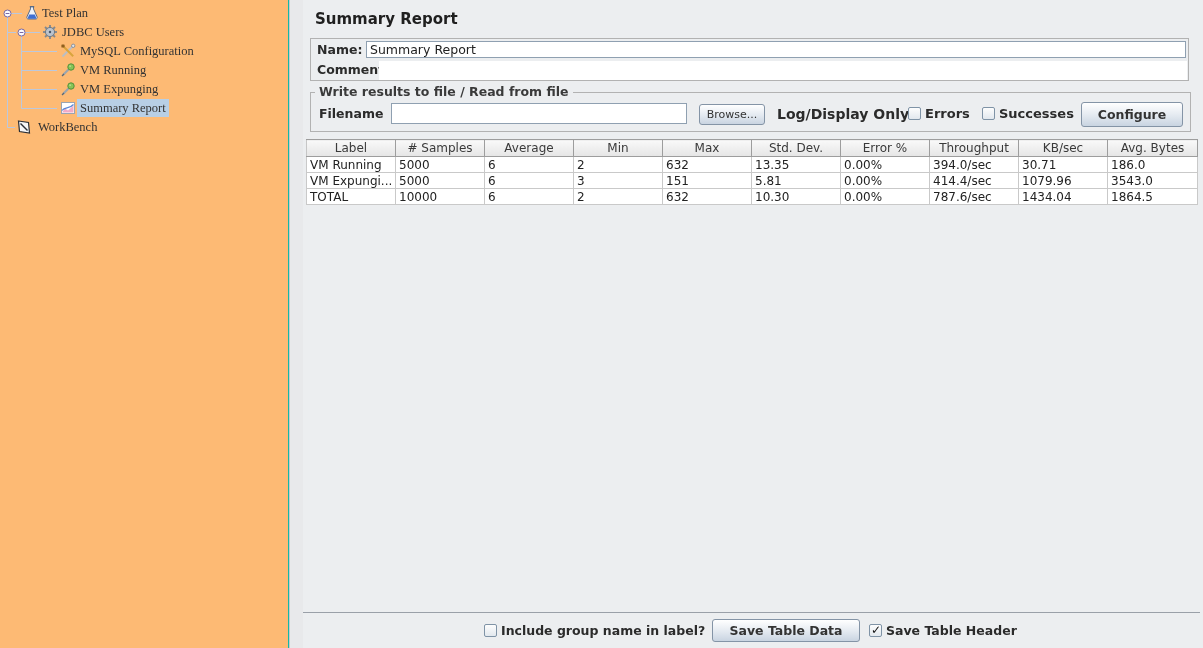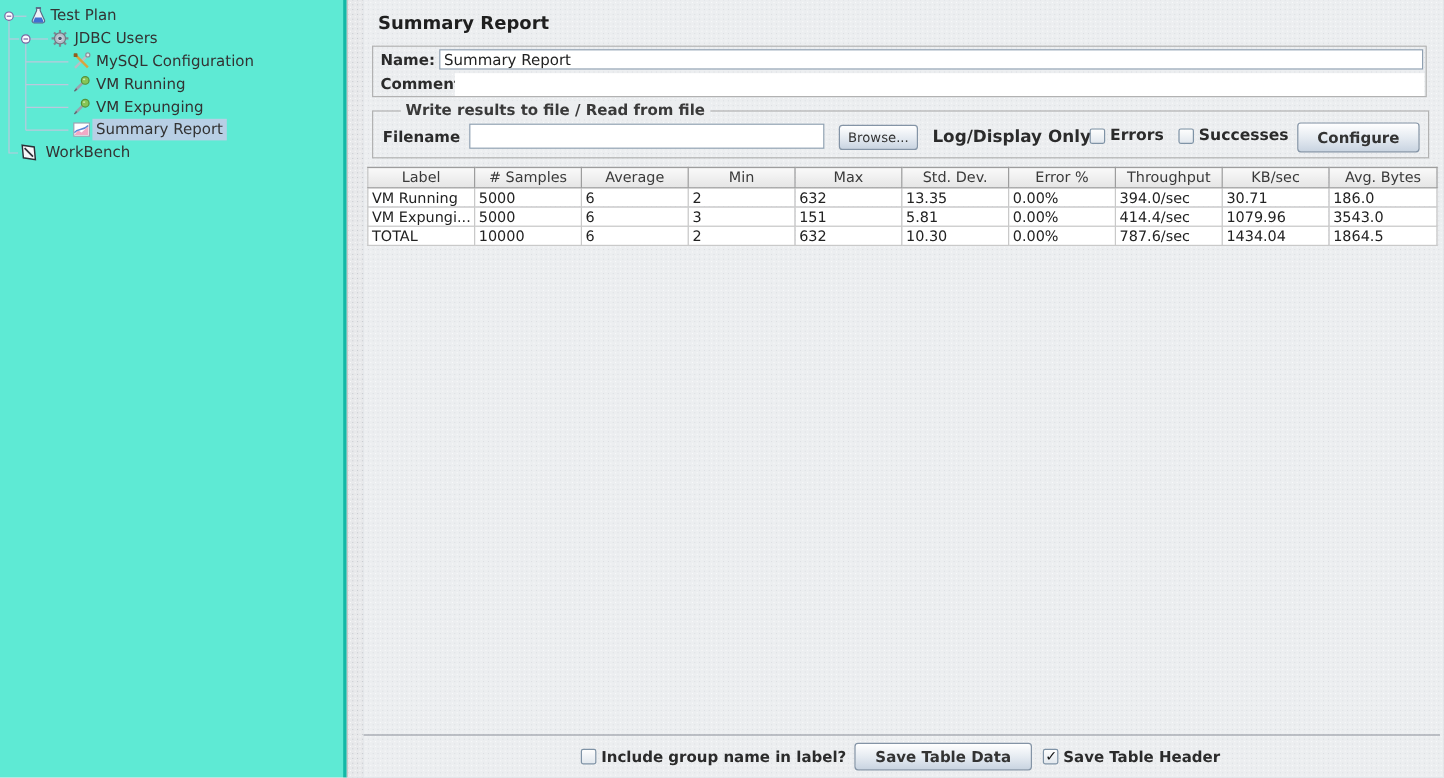--- a/index.html
+++ b/index.html
@@ -2,21 +2,21 @@
 <html><head>
 <meta charset="utf-8">
 <style>
   * { margin:0; padding:0; box-sizing:border-box; }
   html,body { width:1203px; height:648px; overflow:hidden;
     font-family:"DejaVu Sans","Liberation Sans",sans-serif; color:#2b2b2b; }
   body { position:relative; background:#d7dce2; }
 
   
   .tree-panel { position:absolute; left:0; top:0; width:289px; height:648px;
-    background:#5eead4; border-right:3px solid #14b8a6; }
+    background:#fdba74; border-right:1px solid #14b8a6;font-family:Liberation Serif, serif; }
   .tree-lines { position:absolute; left:0; top:0; }
   .tree-row { position:absolute; left:0; height:18px; width:100%; }
   .ticon { position:absolute; top:1px; width:16px; height:16px; }
   .ticon svg { display:block; }
   .tlabel { position:absolute; top:0; line-height:18px; font-size:12.5px;
     color:#333; white-space:nowrap; padding:0 3px; }
   .tlabel.sel { background:#b8cfe5; }
 
   
   .splitter { position:absolute; left:289px; top:0; width:14px; height:648px;
@@ -38,21 +38,21 @@
 
   .name-box { position:absolute; left:7px; top:38px; width:879px; height:43px;
     border:1px solid #b2b2b2; }
   .fld-label { position:absolute; font-size:12.5px; font-weight:bold; color:#2b2b2b; }
   .text-input { position:absolute; border:1px solid #8fa0b1; background:#fff;
     font-family:inherit; font-size:12.5px; color:#222; padding:0 3px; outline:none; }
   .comments-field { position:absolute; background:#fff; font-size:12.5px; }
 
   .file-group { position:absolute; left:7px; top:92px; width:881px; height:40px;
     border:1px solid #b2b2b2; }
-  .file-group .legend { position:absolute; left:23px; top:-9px; padding:0 4px;
+  .file-group .legend { position:absolute; left:4px; top:-9px; padding:0 4px;
     background:#eceef0; font-size:12.5px; font-weight:bold; color:#3a3a3a;
     white-space:nowrap;text-align:right; }
 
   .nimbus-btn { position:absolute; border:1px solid #8494a6; border-radius:3px;
     background:linear-gradient(#ffffff, #e3e9f0 55%, #c9d4e1);
     font-family:inherit; color:#333; text-align:center; cursor:default; }
   .btn-sm { font-size:11px; }
   .btn-lg { font-size:12.5px; font-weight:bold; }
 
   .checkbox { position:absolute; width:13px; height:13px; border:1px solid #7f93a6;

